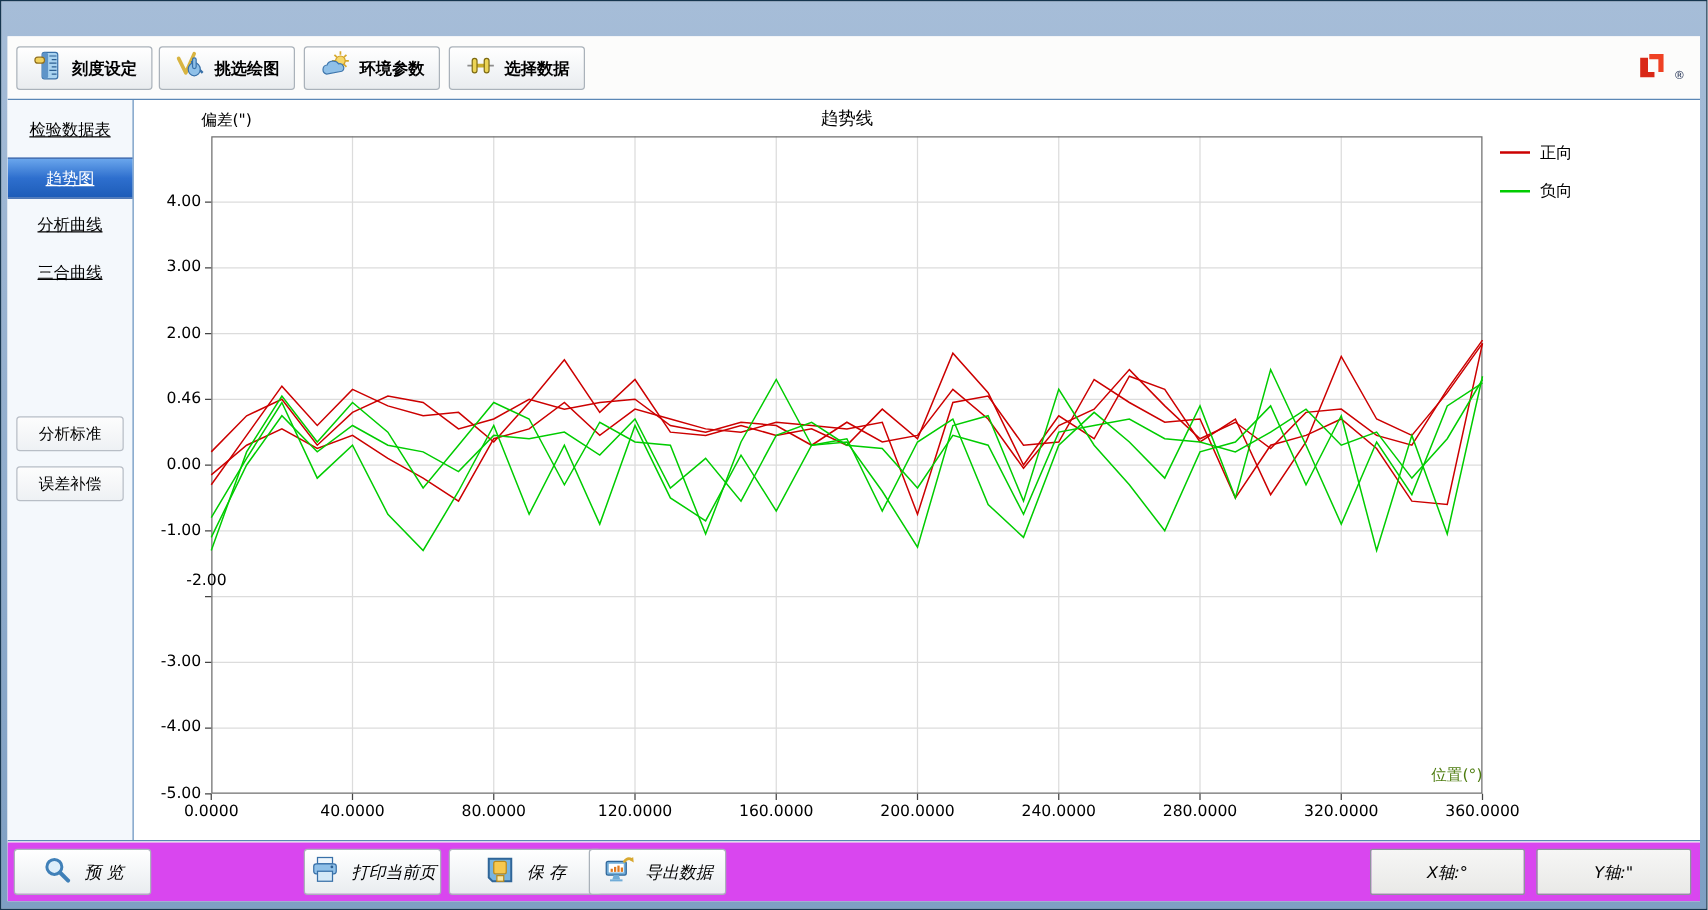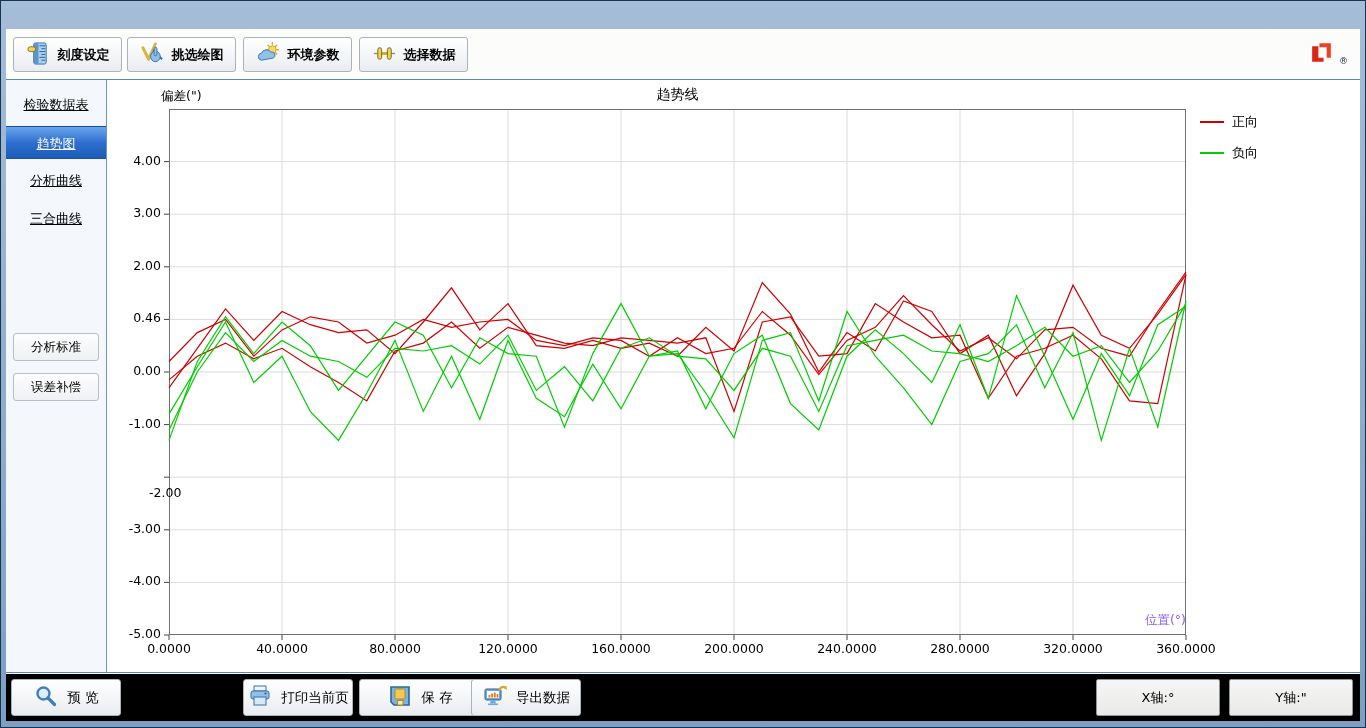--- a/index.html
+++ b/index.html
@@ -41,31 +41,31 @@
   .side-spacer { height:93px; }
   .side-btn { display:block; width:86px; height:28px; margin:0 auto 12px auto;
               background:linear-gradient(#fdfdfd,#eef1f4); border:1px solid #b8bec6; border-radius:3px;
               font-size:12.5px; color:#000; text-align:center; line-height:26px; cursor:pointer; }
 
   .chart-area { position:absolute; left:102px; right:0; top:0; bottom:0; background:#fff; }
   .chart-title { position:absolute; left:61px; width:1017px; top:6px; text-align:center;
                  font-size:14px; color:#000; }
   .chart-ylabel { position:absolute; left:53px; top:8px; font-size:12.5px; color:#000; }
   .chart-xlabel { position:absolute; left:958px; width:120px; top:532px; text-align:right;
-                  font-size:12.5px; color:#8b5cf6; }
+                  font-size:12.5px; color:#4d7c0f; }
   .plot-svg { position:absolute; left:61px; top:29px; overflow:visible; }
   .ytick { position:absolute; left:0; width:53px; text-align:right; font-size:12.5px; color:#000; height:17px; }
   .xtick { position:absolute; top:561px; transform:translateX(-50%); font-size:12.5px; color:#000; white-space:nowrap; }
   .legend { position:absolute; left:1092px; top:33px; }
   .legend-item { display:flex; align-items:center; gap:8px; margin-bottom:13px; }
   .legend-swatch { width:24px; height:0; border-top-width:2px; border-top-style:solid; }
   .legend-label { font-size:13px; color:#000; }
 
   
-  .bottom-toolbar { position:absolute; left:0; right:0; bottom:0; height:47px; background:#000000; }
+  .bottom-toolbar { position:absolute; left:0; right:0; bottom:0; height:47px; background:#d946ef;font-style:italic; }
   .bb-btn { position:absolute; top:5px; height:37px;
             background:linear-gradient(#ffffff,#f3f5f7 55%,#e9ecef);
             border:1px solid #aab2ba; border-radius:3px;
             display:flex; align-items:center; justify-content:center; gap:8px;
             font-size:13.5px; color:#000; cursor:pointer; }
   .axis-btn { position:absolute; top:5px; height:37px; width:124px;
               background:linear-gradient(#f6f6f5,#e9e9e7); border:1px solid #8d949c; border-radius:2px;
               font-size:13px; color:#000; display:flex; align-items:center; justify-content:center; cursor:pointer; }
 </style>
 </head>
@@ -196,21 +196,21 @@
             <polyline points="0.0,305.1 28.3,257.7 56.5,213.0 84.8,273.5 113.0,247.2 141.3,302.4 169.5,331.4 197.8,284.0 226.0,231.4 254.3,302.4 282.5,247.2 310.8,310.3 339.0,231.4 367.3,289.3 395.5,307.7 423.8,255.1 452.0,299.8 480.3,247.2 508.5,242.0 536.8,299.8 565.0,244.6 593.3,226.2 621.5,294.6 649.8,320.9 678.0,247.2 706.3,220.9 734.5,244.6 762.8,273.5 791.0,215.7 819.3,289.3 847.5,186.7 875.8,247.2 904.0,310.3 932.3,244.6 960.5,286.7 988.8,215.7 1017.0,197.3" fill="none" stroke="#00cc00" stroke-width="1.2"></polyline>
             <polyline points="0.0,320.9 28.3,263.0 56.5,223.6 84.8,252.5 113.0,231.4 141.3,247.2 169.5,252.5 197.8,268.3 226.0,239.3 254.3,242.0 282.5,236.7 310.8,255.1 339.0,226.2 367.3,281.4 395.5,257.7 423.8,291.9 452.0,239.3 480.3,228.8 508.5,247.2 536.8,249.8 565.0,281.4 593.3,239.3 621.5,247.2 649.8,302.4 678.0,236.7 706.3,231.4 734.5,226.2 762.8,242.0 791.0,244.6 819.3,252.5 847.5,236.7 875.8,218.3 904.0,247.2 932.3,236.7 960.5,273.5 988.8,242.0 1017.0,194.6" fill="none" stroke="#00cc00" stroke-width="1.2"></polyline>
           </svg>
         <div>
             <div class="ytick" style="top: 72.6px;">4.00</div>
             <div class="ytick" style="top: 125.2px;">3.00</div>
             <div class="ytick" style="top: 177.8px;">2.00</div>
             <div class="ytick" style="top: 230.4px;">0.46</div>
             <div class="ytick" style="top: 283px;">0.00</div>
             <div class="ytick" style="top: 335.6px;">-1.00</div>
-            <div class="ytick" style="top: 405px; padding-left: 41px;">-2.00</div>
+            <div class="ytick" style="top: 376px; padding-left: 41px;">-2.00</div>
             <div class="ytick" style="top: 440.8px;">-3.00</div>
             <div class="ytick" style="top: 493.4px;">-4.00</div>
             <div class="ytick" style="top: 546px;">-5.00</div>
           </div>
         <div>
             <div class="xtick" style="left: 61px;">0.0000</div>
             <div class="xtick" style="left: 174px;">40.0000</div>
             <div class="xtick" style="left: 287px;">80.0000</div>
             <div class="xtick" style="left: 400px;">120.0000</div>
             <div class="xtick" style="left: 513px;">160.0000</div>

